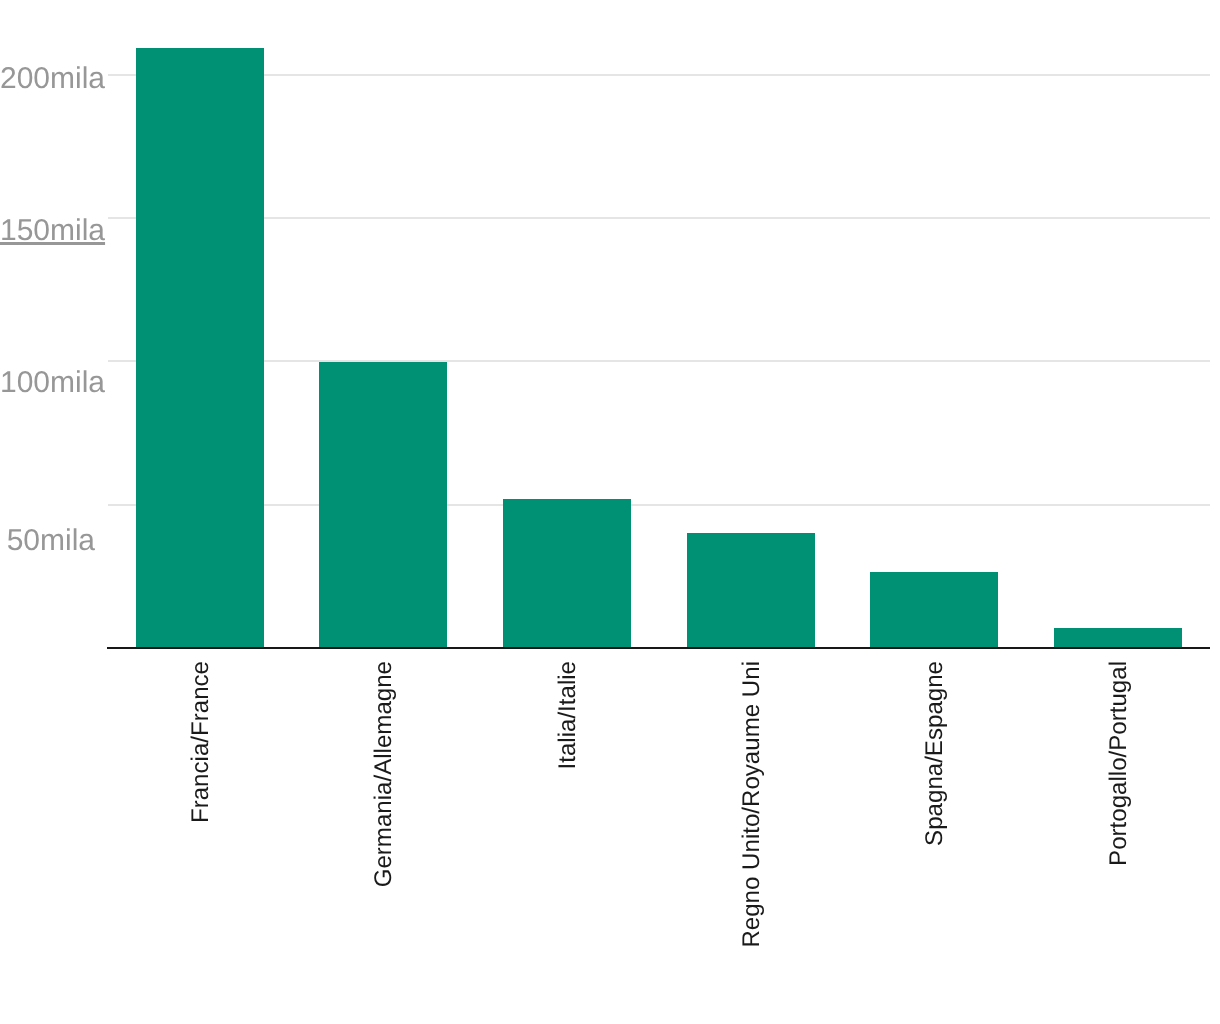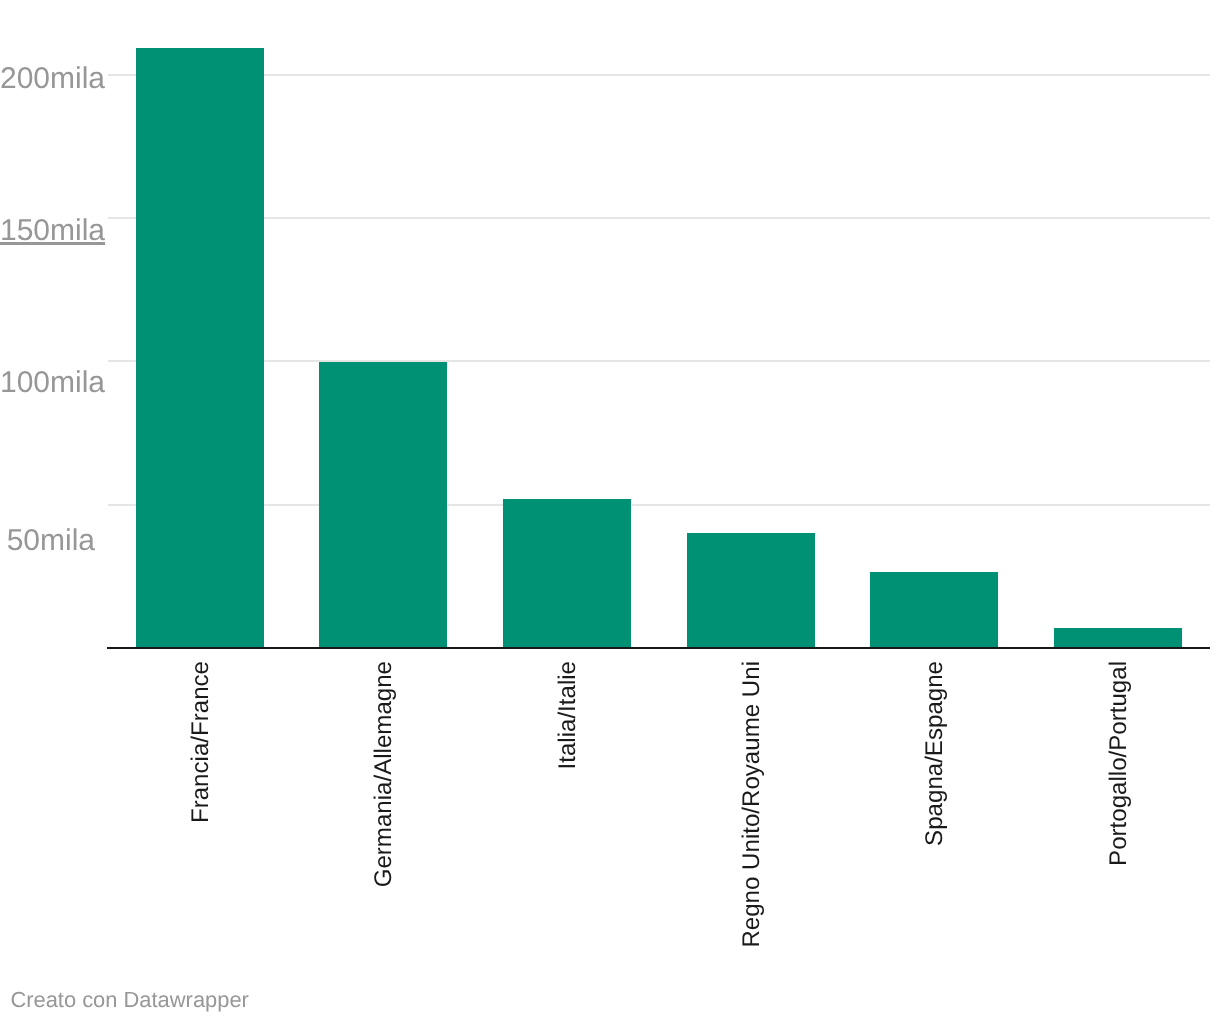--- a/index.html
+++ b/index.html
@@ -73,14 +73,13 @@
 
   <div id="xlabels">
     <div class="xlabel" data-cat="0" style="color: rgb(26, 26, 26); width: 800px; left: -611.1px; top: 661px;">Francia/France</div>
     <div class="xlabel" data-cat="1" style="color: rgb(26, 26, 26); width: 800px; left: -428.1px; top: 661px;">Germania/Allemagne</div>
     <div class="xlabel" data-cat="2" style="color: rgb(26, 26, 26); width: 800px; left: -244.1px; top: 661px;">Italia/Italie</div>
     <div class="xlabel" data-cat="3" style="color: rgb(26, 26, 26); width: 800px; left: -60.1px; top: 661px;">Regno Unito/Royaume Uni</div>
     <div class="xlabel" data-cat="4" style="color: rgb(26, 26, 26); width: 800px; left: 122.9px; top: 661px;">Spagna/Espagne</div>
     <div class="xlabel" data-cat="5" style="color: rgb(26, 26, 26); width: 800px; left: 306.9px; top: 661px;">Portogallo/Portugal</div>
   </div>
 
-  <div class="credit" id="credit" style="left: 10.4px; top: 988.6px; color: rgb(151, 151, 151);">Creato con Datawrapper</div>
 </div>
 
 </body></html>

